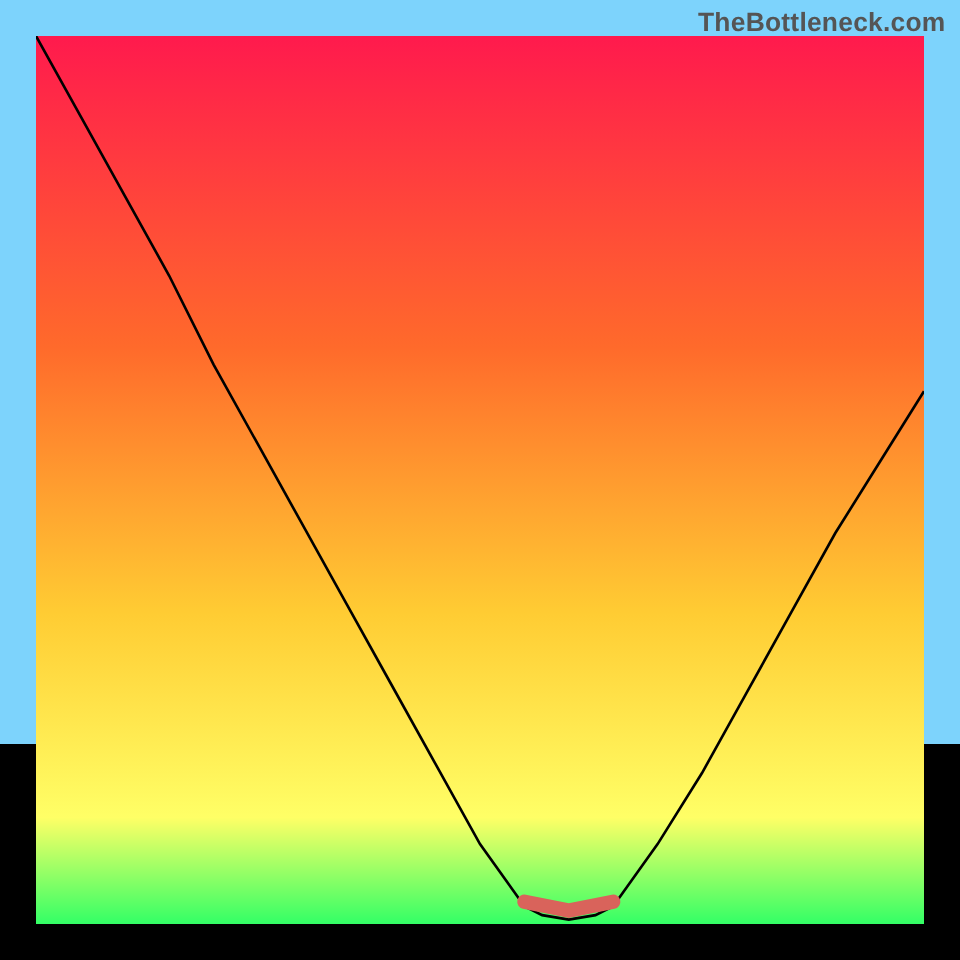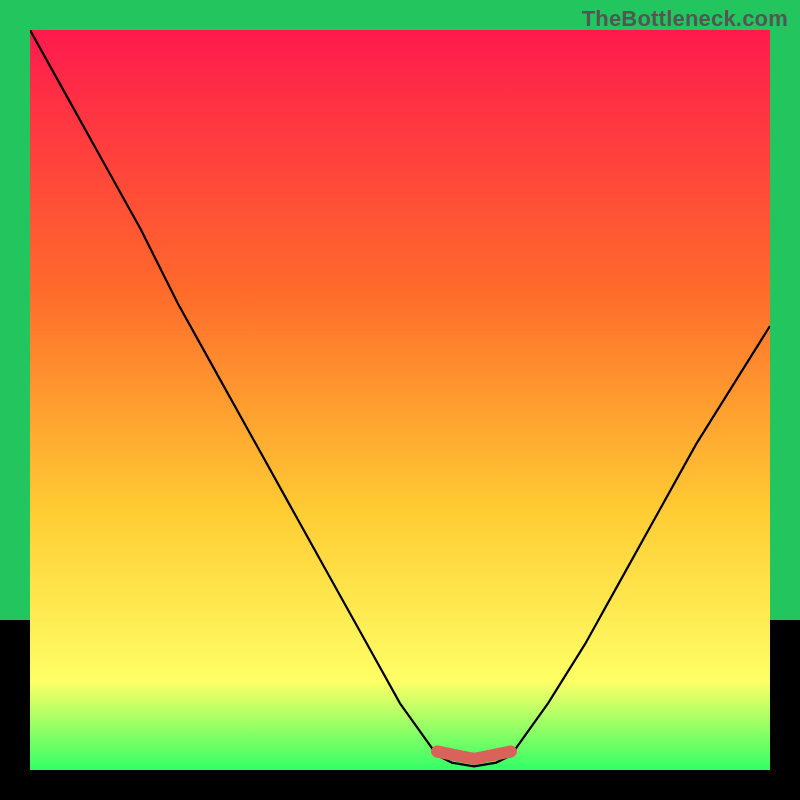--- a/index.html
+++ b/index.html
@@ -8,21 +8,21 @@
     width: 800px;
     height: 800px;
     background: #000;
     overflow: hidden;
     font-family: Arial, Helvetica, sans-serif;
   }
   .frame {
     position: relative;
     width: 800px;
     height: 620px;
-    background: #22c55e;
+    background: #7dd3fc;
   }
   .watermark {
     position: absolute;
     top: 6px;
     right: 12px;
     color: #555;
     font-size: 22px;
     font-weight: 600;
     letter-spacing: 0.2px;
     z-index: 5;

